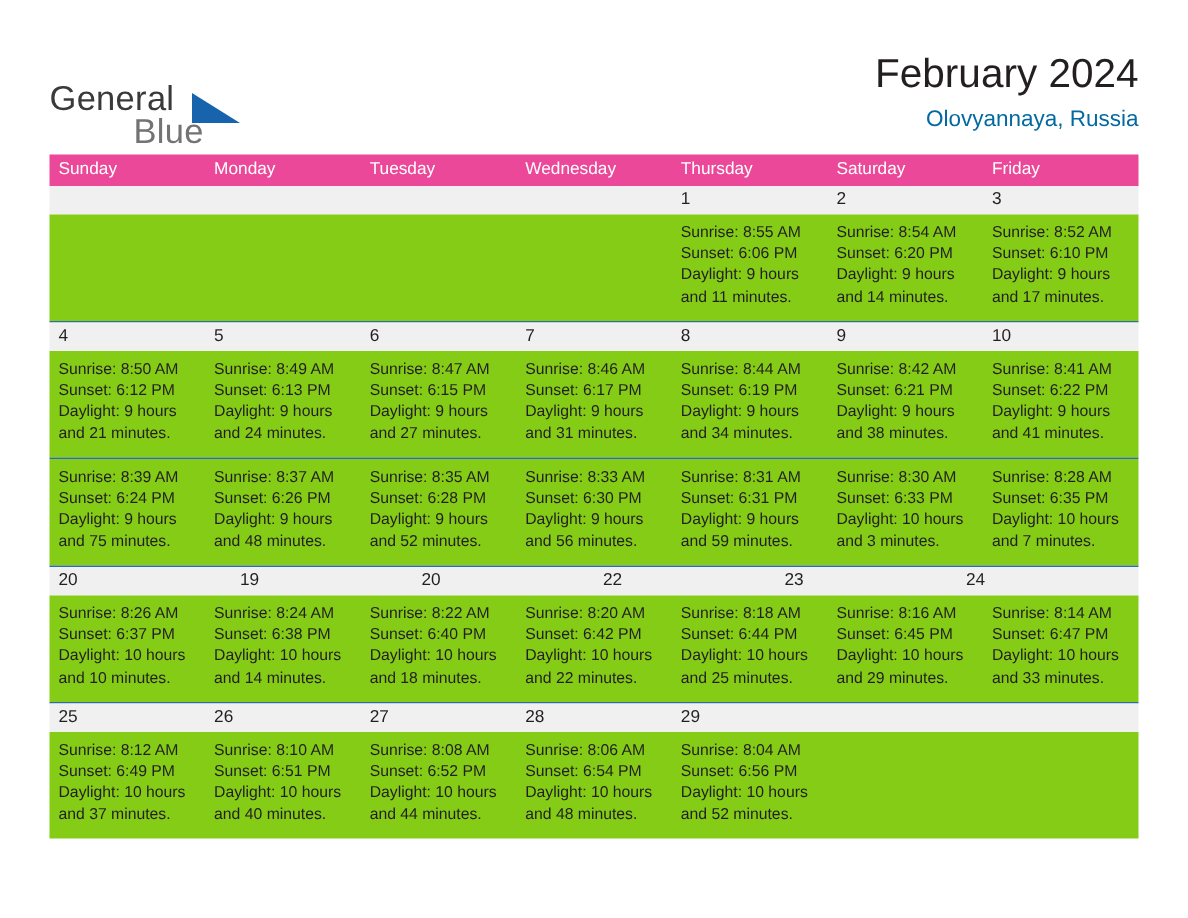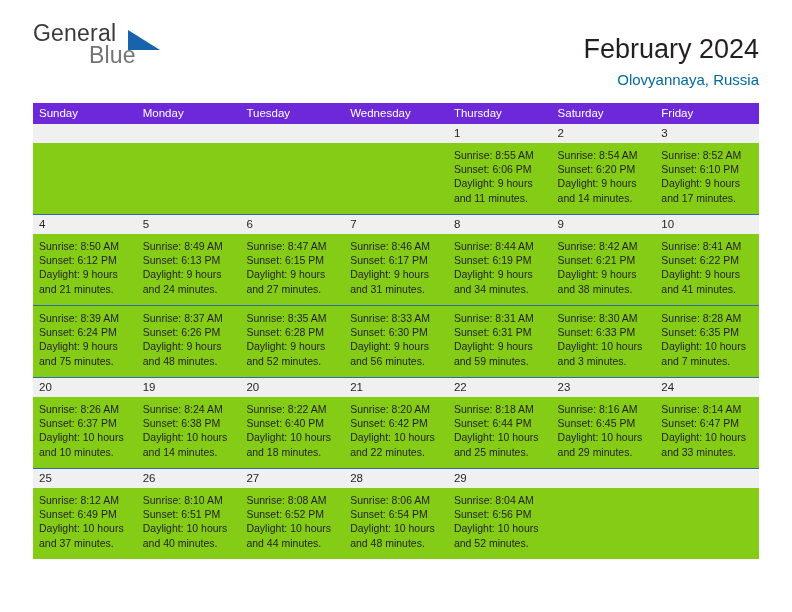--- a/index.html
+++ b/index.html
@@ -27,21 +27,21 @@
     position: absolute;
     left: 0;
     top: 0;
     width: 792px;
     height: 103px;
   }
 
   .logo {
     position: absolute;
     left: 33px;
-    top: 20px;
+    top: 52px;
     width: 150px;
     height: 48px;
     text-decoration: underline;
   }
   .logo-general {
     position: absolute;
     left: 0;
     top: 0;
     font-size: 23px;
     letter-spacing: 0.2px;
@@ -92,21 +92,21 @@
     position: absolute;
     left: 33px;
     top: 103px;
     width: 726px;
   }
 
   .weekday-row {
     display: flex;
     width: 726px;
     height: 21px;
-    background: #6d28d9;
+    background: #ec4899;
   }
   .weekday-cell {
     flex: 1 1 0;
     box-sizing: border-box;
     padding: 3px 0 0 6px;
     font-size: 11.5px;
     color: #ffffff;
     line-height: 15px;
     overflow: hidden;
     white-space: nowrap;
@@ -325,21 +325,20 @@
               <div class="info-line">Daylight: 10 hours</div>
               <div class="info-line">and 7 minutes.</div>
             </div>
           </div>
         </div>
         <div class="week-row">
           <div class="week-dates">
             <div class="date-cell">20</div>
             <div class="date-cell">19</div>
             <div class="date-cell">20</div>
-            <div class="date-cell">21</div>
             <div class="date-cell">22</div>
             <div class="date-cell">23</div>
             <div class="date-cell">24</div>
           </div>
           <div class="week-body">
             <div class="info-cell">
               <div class="info-line">Sunrise: 8:26 AM</div>
               <div class="info-line">Sunset: 6:37 PM</div>
               <div class="info-line">Daylight: 10 hours</div>
               <div class="info-line">and 10 minutes.</div>

